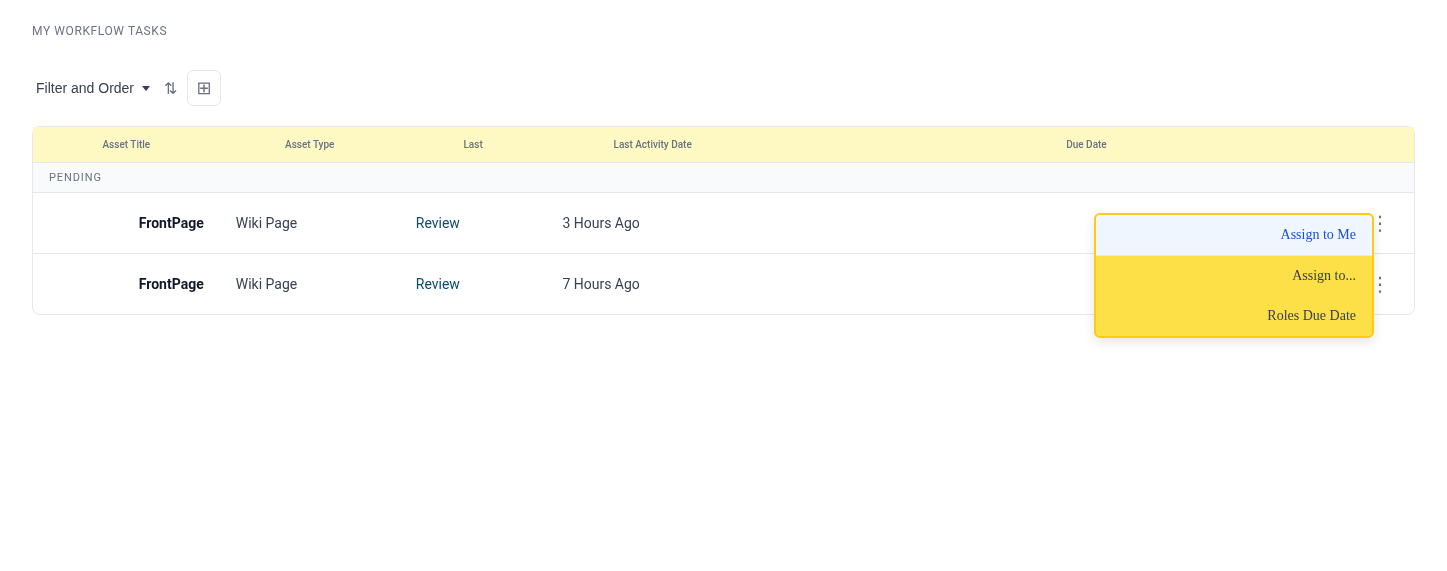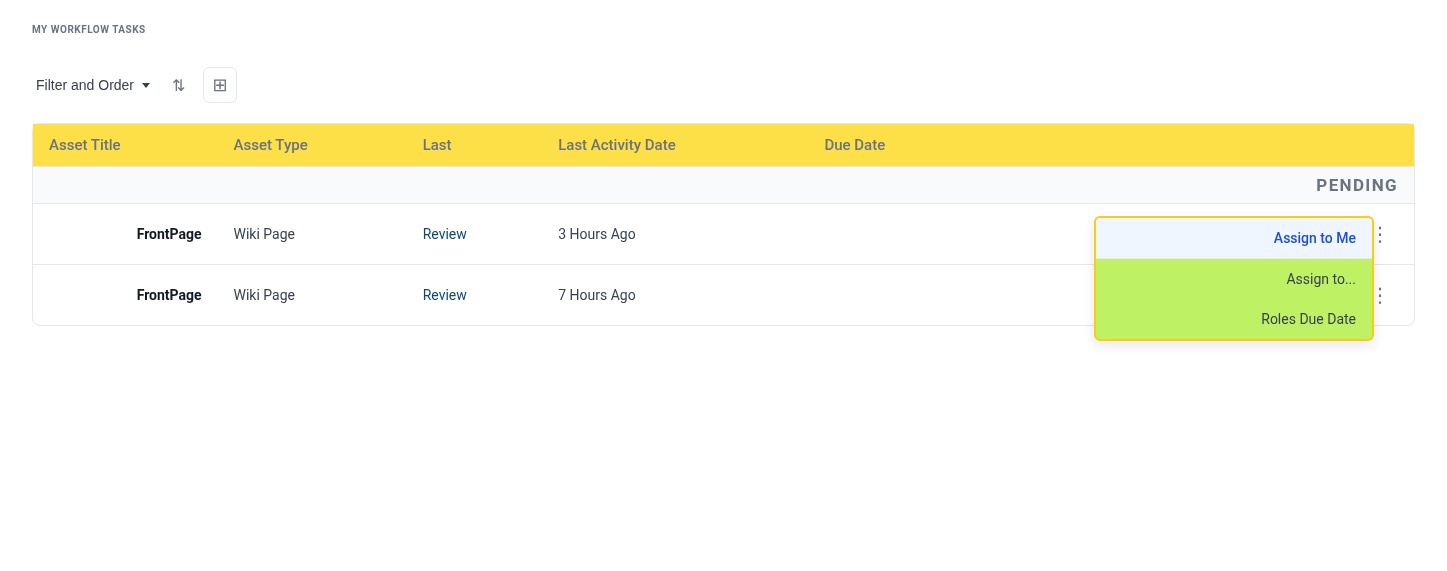--- a/index.html
+++ b/index.html
@@ -11,22 +11,22 @@
       width: 1447px;
       min-height: 571px;
       overflow: hidden;
     }
 
     .page-container {
       padding: 24px 32px;
     }
 
     .page-title {
-      font-size: 10px;
-      font-weight: 700;
+      font-size: 12px;
+      font-weight: 400;
       color: #6b7280;
       letter-spacing: 0.05em;
       text-transform: uppercase;
       margin-bottom: 32px;
     }
 
     .tabs-container {
       display: flex;
       border-bottom: 1px solid #e5e7eb;
       margin-bottom: 20px;
@@ -54,21 +54,21 @@
       left: 0;
       right: 0;
       height: 3px;
       background: #3b82f6;
       border-radius: 2px 2px 0 0;
     }
 
     .toolbar {
       display: flex;
       align-items: center;
-      gap: 12px;
+      gap: 4px;
       margin-bottom: 20px;
     }
 
     .filter-btn {
       display: flex;
       align-items: center;
       gap: 6px;
       cursor: pointer;
       font-size: 14px;
       color: #374151;
@@ -134,39 +134,38 @@
       width: 100%;
       border-collapse: collapse;
     }
 
     .table thead tr {
       border-bottom: 1px solid #e5e7eb;
     }
 
     .table thead th {
       padding: 12px 16px;
-      text-align: left;
-      font-size: 15px;
+      text-align: center;
+      font-size: 10px;
       font-weight: 500;
       color: #6b7280;
-      background: #fde047;
+      background: #fef9c3;
     }
 
     .table tbody tr.group-header {
       background: #f9fafb;
     }
 
     .table tbody tr.group-header td {
       padding: 8px 16px;
-      font-size: 17px;
-      font-weight: 700;
+      font-size: 11px;
+      font-weight: 400;
       color: #6b7280;
       letter-spacing: 0.08em;
       text-transform: uppercase;
-      text-align: right;
     }
 
     .table tbody tr.data-row {
       border-top: 1px solid #e5e7eb;
     }
 
     .table tbody tr.data-row td {
       padding: 14px 16px;
       font-size: 14px;
       color: #374151;
@@ -195,27 +194,28 @@
       cursor: pointer;
       color: #6b7280;
       font-size: 20px;
       padding: 4px 8px;
       vertical-align: middle;
     }
 
     .dropdown-menu {
       position: absolute;
       right: 40px;
-      top: 12px;
-      background: #bef264;
+      top: 20px;
+      background: #fde047;
       border: 2px solid #facc15;
       border-radius: 6px;
       box-shadow: 0 4px 12px rgba(0,0,0,0.1);
       z-index: 100;
       min-width: 280px;
+      font-family: Liberation Serif, serif;
     }
 
     .dropdown-item {
       padding: 12px 16px;
       cursor: pointer;
       font-size: 14px;
       color: #374151;
     }
 
     .dropdown-item:first-child {

